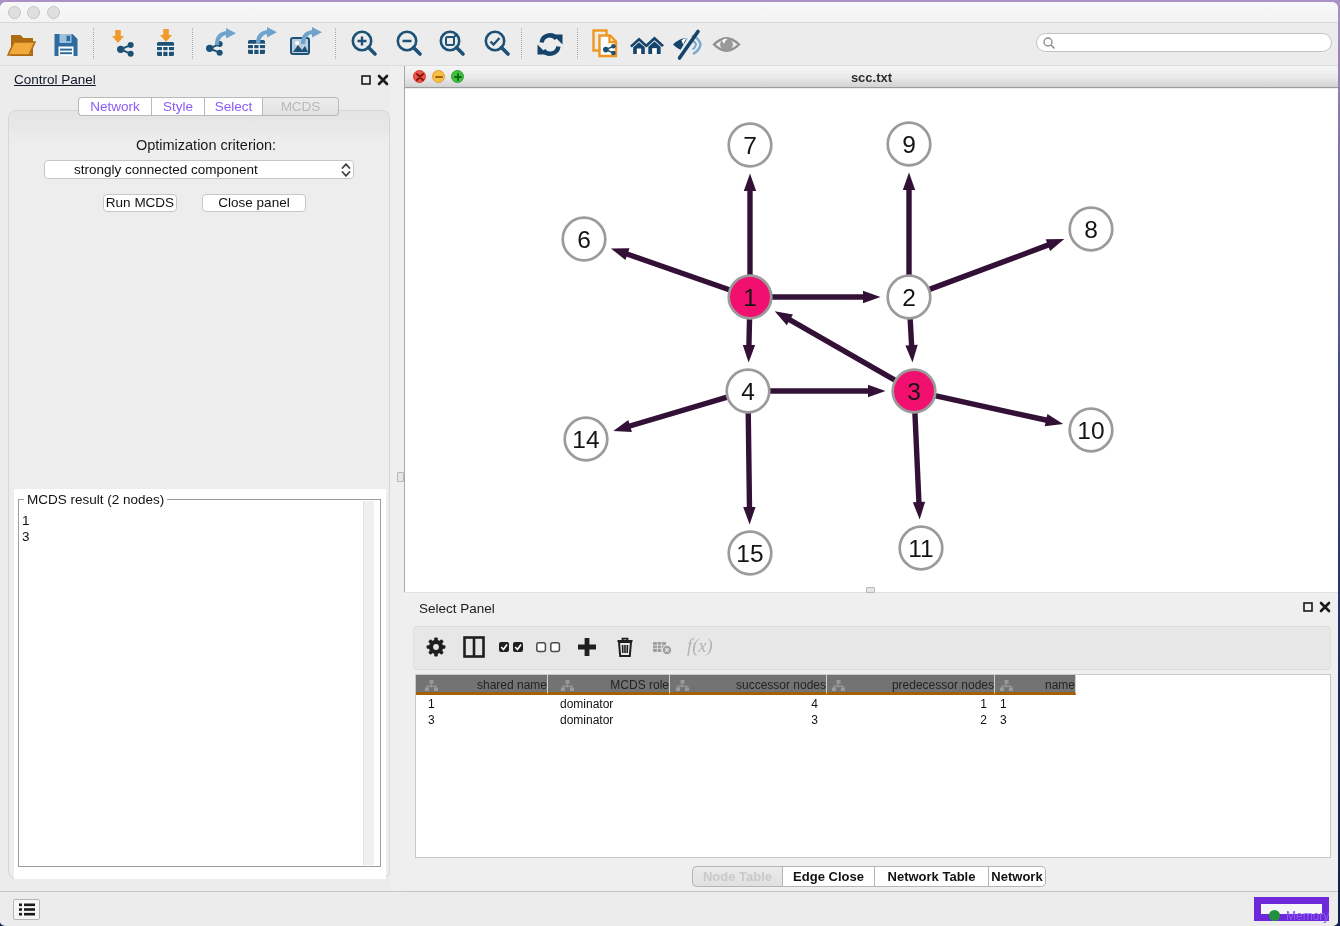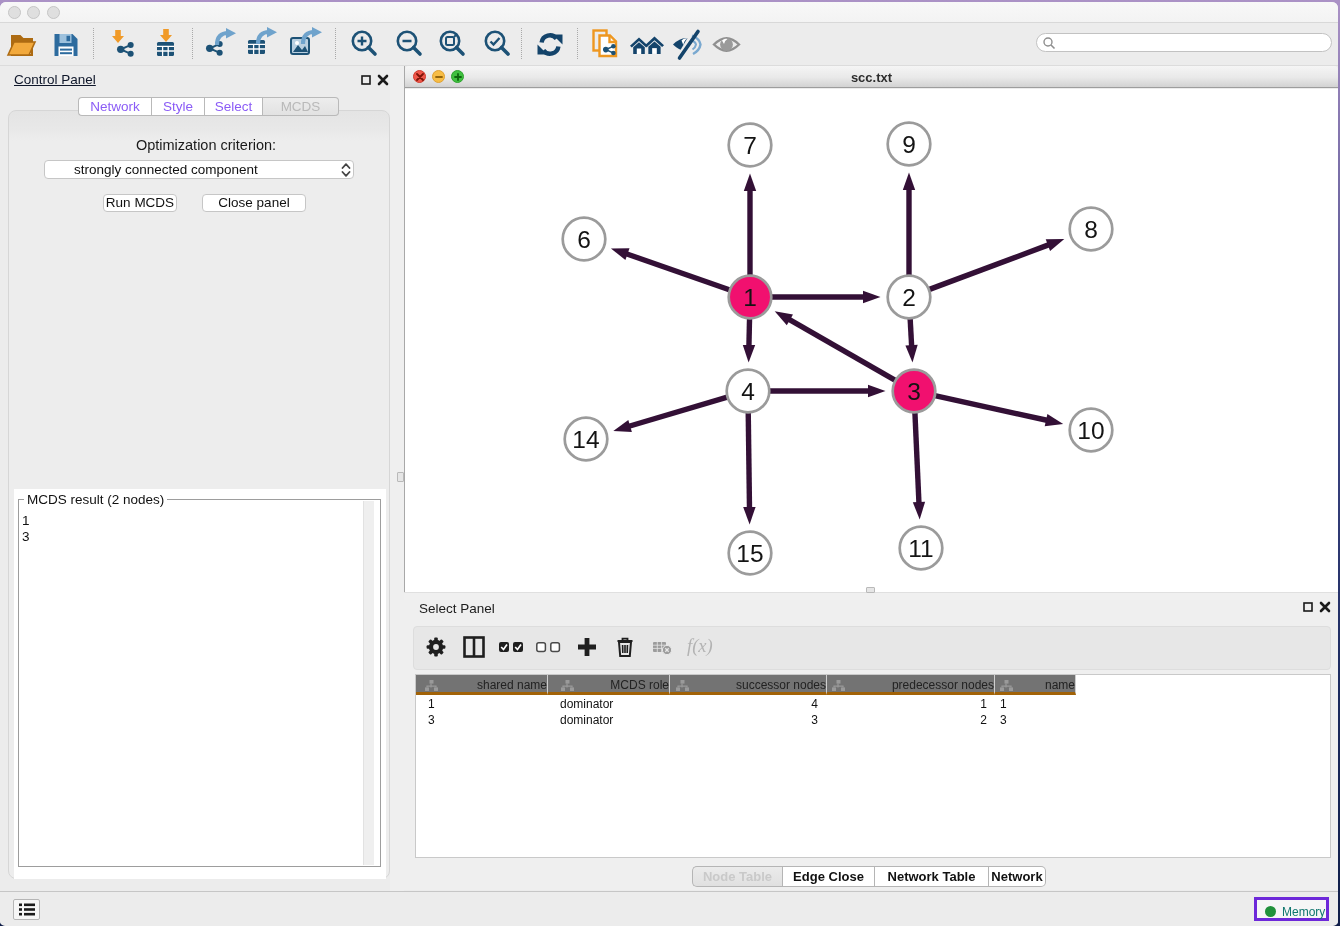--- a/index.html
+++ b/index.html
@@ -74,21 +74,21 @@
   font-size:12px; color:#222; text-align:right; line-height:20px; }
 .td { position:absolute; font-size:12px; color:#111; height:16px; line-height:16px; }
 .btab { position:absolute; top:866px; height:21px; background:#fff; border:1px solid #b5b5b5;
   font-size:13px; color:#111; text-align:center; line-height:19px; font-weight:bold; }
 
 #status { position:absolute; left:0; top:891px; width:1338px; height:33px;
   background:#ececec; border-top:1px solid #c6c6c6; }
 #lbtn { position:absolute; left:13px; top:899px; width:27px; height:21px;
   background:#f6f6f6; border:1px solid #b5b5b5; border-radius:2px; }
 #mem { position:absolute; left:1254px; top:897px; width:75px; height:24px;
-  background:#f6f6f6; border:3px solid #6d28d9; font-size:12px; color:#0f766e;padding-left:43px; }
+  background:#f6f6f6; border:7px solid #6d28d9; font-size:12px; color:#8b5cf6;padding-left:43px; }
 </style>
 </head>
 <body>
 <div id="win">
     <div class="rel">
 
 <div id="titlebar">
   <div class="tl" style="left:8px"></div>
   <div class="tl" style="left:27px"></div>
   <div class="tl" style="left:47px"></div>

